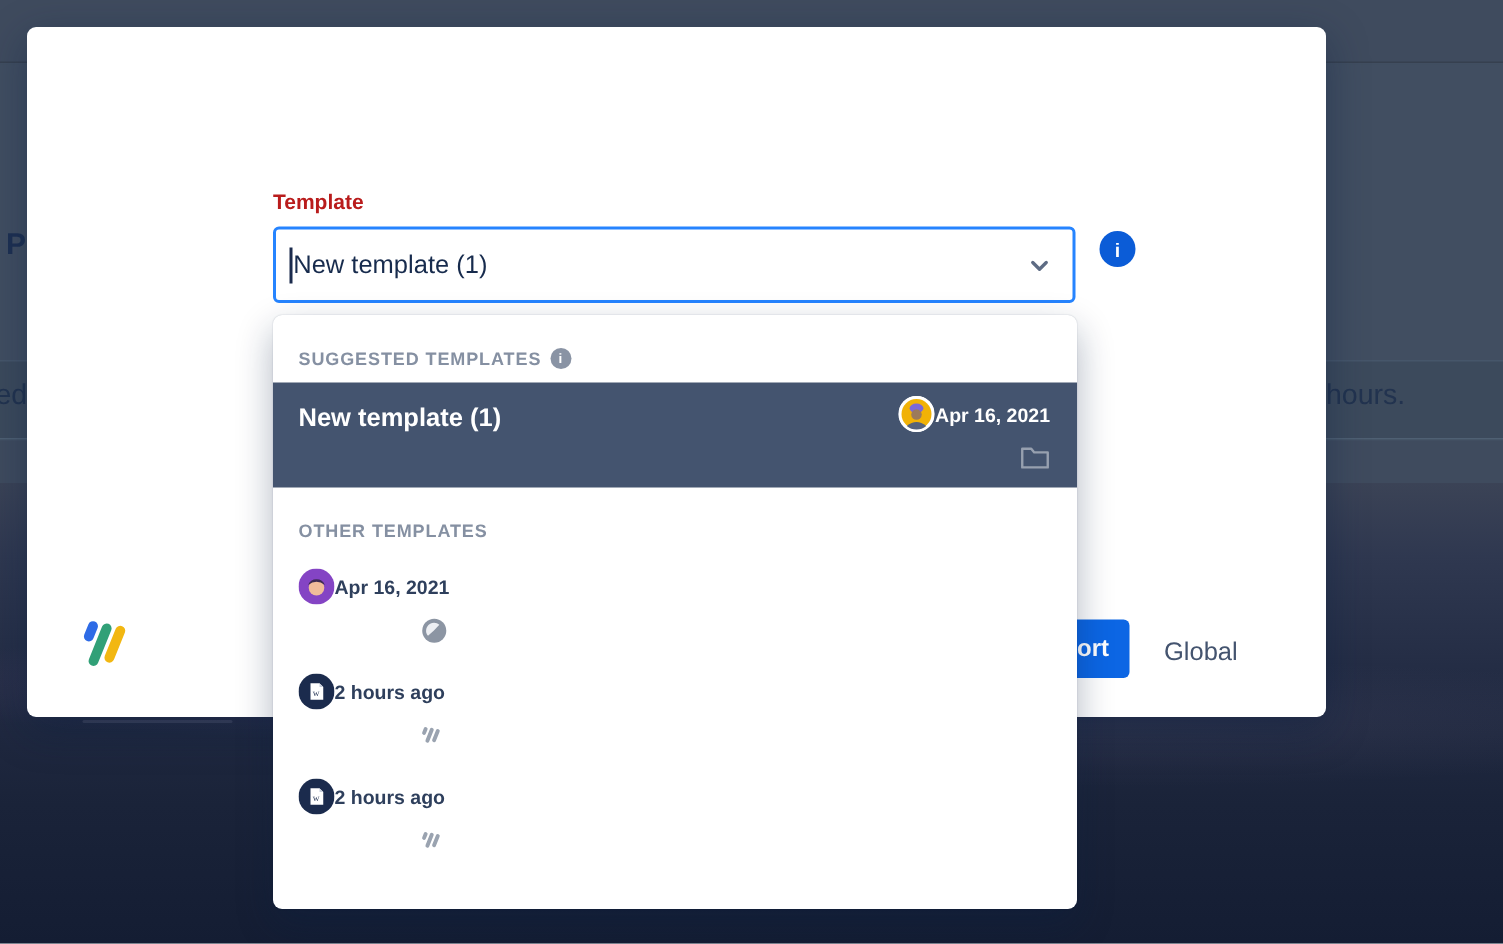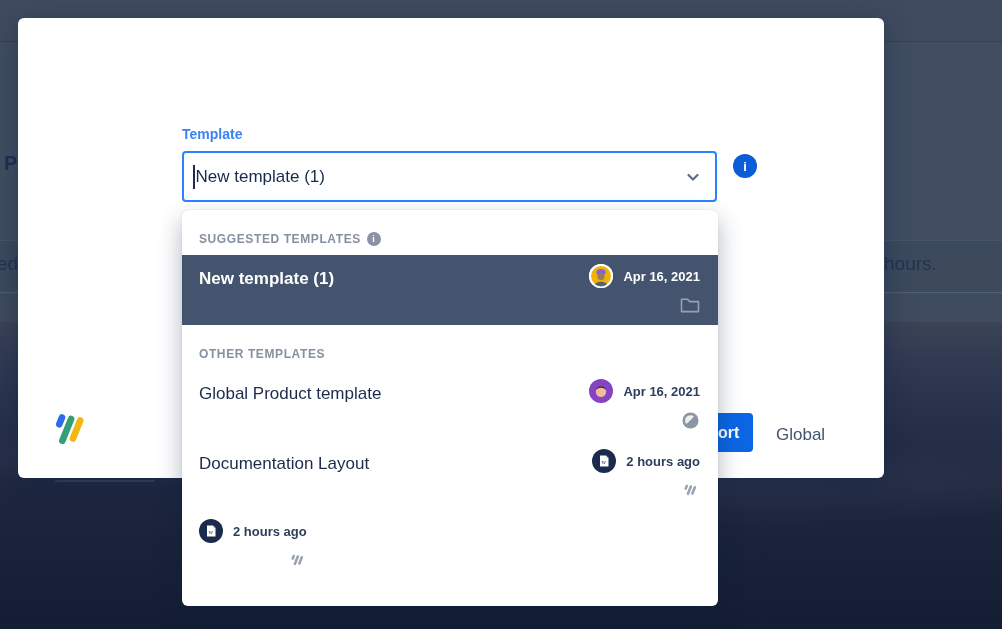--- a/index.html
+++ b/index.html
@@ -20,21 +20,21 @@
   .streak { position:absolute; height:2px; background:rgba(205,205,225,0.14); border-radius:2px; }
   .bg-fragment { position:absolute; color:#22334F; font-size:19px; font-weight:500; }
   .frag-p { left:4px; top:152px; font-size:20px; color:#1E3052; font-weight:600; }
   .frag-ed { left:-3px; top:253px; }
   .frag-rted { left:884px; top:253px; }
 
   
   .modal { position:absolute; left:18px; top:18px; width:866px; height:460px; background:#FFFFFF;
            border-radius:6px; box-shadow:0 8px 28px rgba(9,30,66,0.40); z-index:2; }
   .modal-title { position:absolute; left:30px; top:32px; font-size:21px; font-weight:700; color:#172B4D; letter-spacing:0.2px; }
-  .field-label { position:absolute; left:164px; top:108px; font-size:14px; font-weight:600; color:#3b82f6; }
+  .field-label { position:absolute; left:164px; top:108px; font-size:14px; font-weight:600; color:#b91c1c; }
   .combo { position:absolute; left:164px; top:133px; width:535px; height:51px; background:#fff;
            border:2px solid #2684FF; border-radius:4px; display:flex; align-items:center; padding:0 14px 0 9px; cursor:text; }
   .caret { width:1.5px; height:24px; background:#1B2B4D; margin-right:1px; }
   .combo-value { font-size:17px; color:#172B4D; flex:1; }
   .combo-chevron { width:16px; height:16px; flex:none; }
   .info-btn { position:absolute; left:715px; top:136px; width:24px; height:24px; border-radius:50%;
               background:#0B5CD7; color:#fff; font-size:13px; font-weight:700; font-style:normal;
               display:flex; align-items:center; justify-content:center; cursor:pointer; }
 
   
@@ -51,21 +51,21 @@
   .dd-header { display:flex; gap:6px; padding:22px 17px 9px 17px;
                font-size:12px; font-weight:700; letter-spacing:0.6px; color:#8590A2; }
   .dd-header.other { }
   .mini-info { width:14px; height:14px; border-radius:50%; background:#8993A4; color:#fff; font-size:9px;
                font-weight:700; display:inline-flex; align-items:center; justify-content:center; }
   .dd-item { height:70px; display:flex; justify-content:space-between; padding:9px 18px 0 17px; cursor:pointer; }
   .dd-item.selected { background:#44546F; }
   .dd-item-name { font-size:17px; color:#1C2B4A; padding-top:5px; }
   .dd-item.selected .dd-item-name { color:#FFFFFF; font-weight:600; }
   .dd-item-right { display:flex; flex-direction:column; align-items:flex-end; gap:7px; }
-  .meta-row { display:flex; align-items:center; gap:10px; }
+  .meta-row { display:flex; align-items:center; }
   .meta-date { font-size:13px; font-weight:600; color:#2E3F5C; }
   .dd-item.selected .meta-date { color:#FFFFFF; }
   .avatar { width:24px; height:24px; border-radius:50%; flex:none; }
   .badge-icon { width:20px; height:20px; display:flex; align-items:center; justify-content:center; }
 </style>
 </head>
 <body>
 
 <div class="bg">
   <div class="bg-topbar"></div>
@@ -139,21 +139,20 @@
           </svg>
       </span>
     </span>
   </div>
 
   <div class="dd-header other">
     <span>OTHER TEMPLATES</span>
   </div>
 
   <div class="dd-item">
-    <span class="dd-item-name">Global Product template</span>
     <span class="dd-item-right">
       <span class="meta-row">
         <span class="avatar">
           <svg viewBox="0 0 24 24" width="24" height="24">
             <circle cx="12" cy="12" r="12" fill="#8444C4"></circle>
             <circle cx="12" cy="12.8" r="5.2" fill="#F0BC9A"></circle>
             <path d="M6.4 11 A6 6 0 0 1 17.6 11 Q12 6.5 6.4 11 Z" fill="#3D2B52"></path>
           </svg>
         </span>
         <span class="meta-date">Apr 16, 2021</span>
@@ -161,21 +160,20 @@
       <span class="badge-icon">
         <svg viewBox="0 0 18 18" width="17" height="17">
           <circle cx="9" cy="9" r="8.5" fill="#8C95A3"></circle>
           <path d="M4 6.2 C5.8 2.8 10.4 2.6 12.6 4.8 L8.6 9 L4.6 12.6 C2.8 10.6 3 8 4 6.2 Z" fill="#EDEFF3"></path>
         </svg>
       </span>
     </span>
   </div>
 
   <div class="dd-item">
-    <span class="dd-item-name">Documentation Layout</span>
     <span class="dd-item-right">
       <span class="meta-row">
         <span class="avatar">
           <svg viewBox="0 0 24 24" width="24" height="24">
             <circle cx="12" cy="12" r="12" fill="#1B2B4D"></circle>
             <path d="M8 6.5 h6 l2.5 2.5 v8.5 h-8.5 z" fill="#FFFFFF"></path>
             <path d="M14 6.5 l2.5 2.5 h-2.5 z" fill="#C6CEDC"></path>
             <text x="11.7" y="14.8" font-size="6.2" font-family="Liberation Serif, serif" fill="#1B2B4D" text-anchor="middle">w</text>
           </svg>
         </span>

